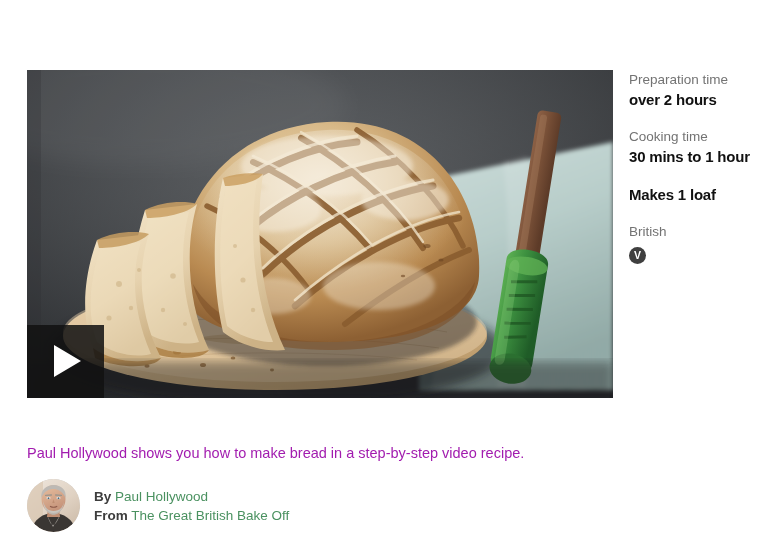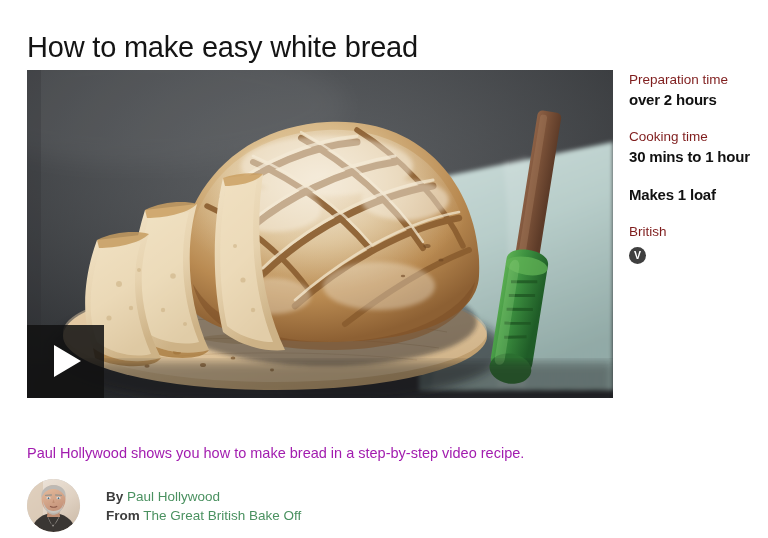--- a/index.html
+++ b/index.html
@@ -74,21 +74,21 @@
   .meta {
     position: absolute;
     left: 629px;
     top: 70px;
     width: 135px;
   }
   .meta-block { margin-bottom: 17px; }
   .meta-label {
     font-size: 13.5px;
     line-height: 19px;
-    color: #7f1d1d;
+    color: #737373;
     font-weight: 400;
   }
   .meta-value {
     font-size: 15px;
     line-height: 21px;
     color: #111111;
     font-weight: 700;
     white-space: nowrap;
     letter-spacing: -0.2px;
   }
@@ -129,38 +129,37 @@
   .avatar {
     width: 53px;
     height: 53px;
     border-radius: 50%;
     overflow: hidden;
     flex: 0 0 auto;
     background: #cfc8c2;
   }
   .avatar svg { display: block; width: 53px; height: 53px; }
   .author-lines {
-    margin-left: 26px;
+    margin-left: 14px;
     font-size: 13.5px;
     line-height: 19px;
   }
   .author-line { white-space: nowrap; }
   .prefix { color: #3d3d3d; font-weight: 700; }
   .link {
     color: #4a9160;
     text-decoration: none;
     cursor: pointer;
   }
 </style>
 </head>
 <body>
 
 <div class="page">
 
-  <h1 class="title">How to make easy white bread</h1>
 
   <div class="media">
     <svg viewBox="0 0 586 328" preserveAspectRatio="none">
       <defs>
         <linearGradient id="bgGrad" x1="0" y1="0" x2="0.35" y2="1">
           <stop offset="0%" stop-color="#5f6266"></stop>
           <stop offset="45%" stop-color="#4d5053"></stop>
           <stop offset="100%" stop-color="#33363a"></stop>
         </linearGradient>
         <radialGradient id="bgVig" cx="50%" cy="35%" r="78%">

